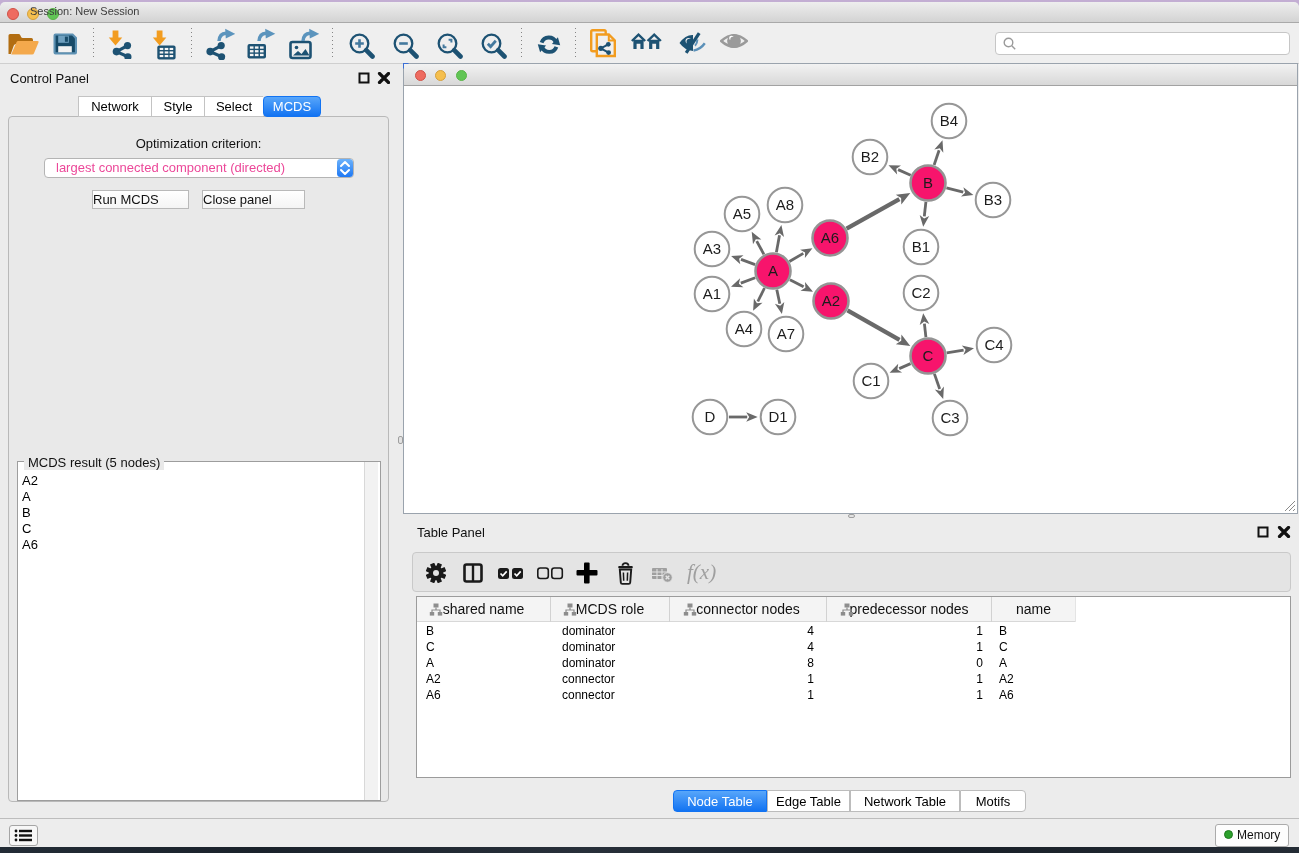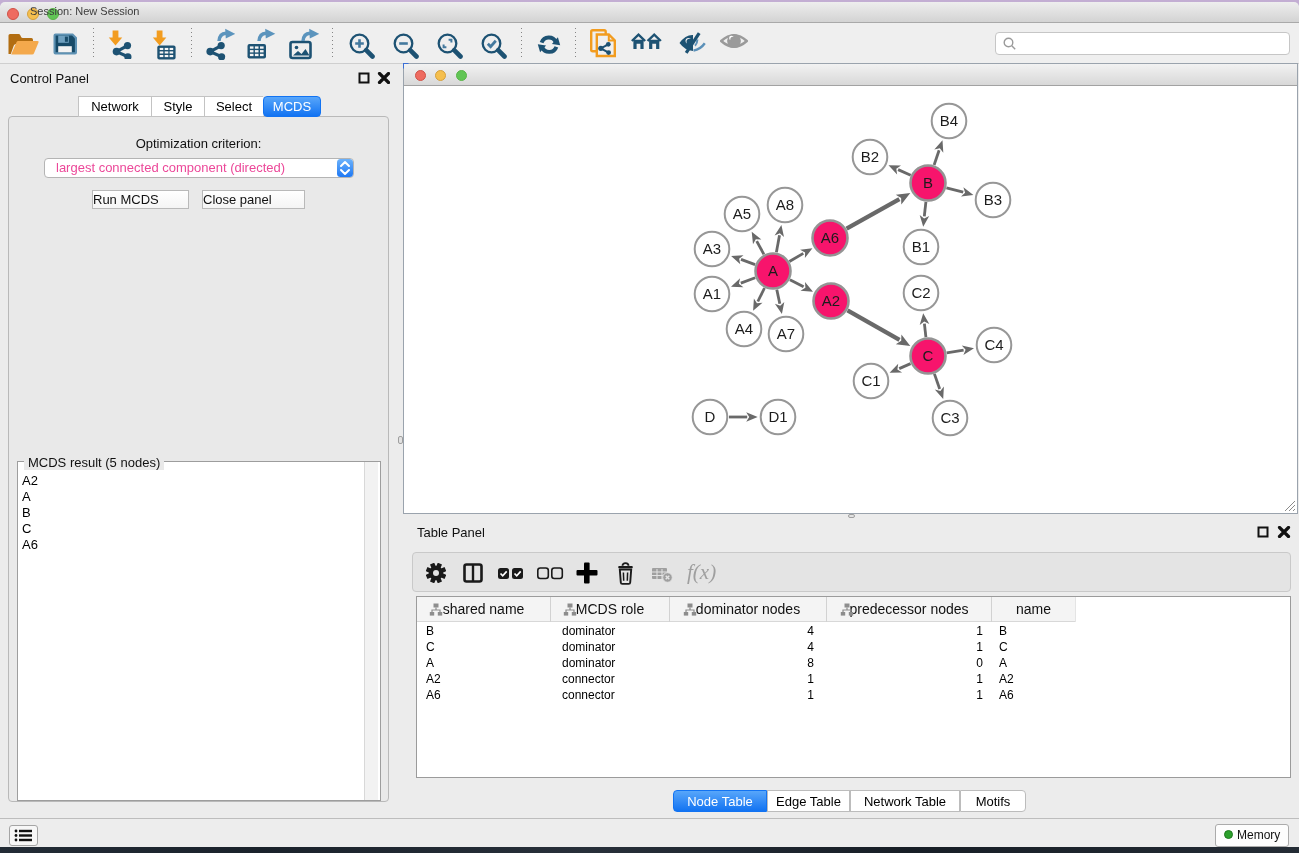--- a/index.html
+++ b/index.html
@@ -385,21 +385,21 @@
       <line x1="1" y1="11.5" x2="16" y2="11.5" stroke="#e4e4e4" stroke-width="1"></line>
       <circle cx="16.5" cy="13.5" r="4.8" fill="#9f9f9f" stroke="#e4e4e4" stroke-width="1"></circle>
       <path d="M14.7,11.7 l3.6,3.6 M18.3,11.7 l-3.6,3.6" stroke="#e4e4e4" stroke-width="1.4"></path>
     </svg>
     <div style="position:absolute;left:274px;top:7px;font-family:'Liberation Serif',serif;font-style:italic;font-size:21px;color:#9f9f9f;">f(x)</div>
   </div>
 <div class="abs" id="tbl">
   <div id="tblHead">
     <div class="hc" style="left:0;width:134px;">shared name</div>
     <div class="hc" style="left:134px;width:119px;">MCDS role</div>
-    <div class="hc" style="left:253px;width:157px;">dominator nodes</div>
+    <div class="hc" style="left:253px;width:157px;">connector nodes</div>
     <div class="hc" style="left:410px;width:165px;">predecessor nodes</div>
     <div class="hc" style="left:575px;width:84px;border-right:1px solid #e4e4e4;">name</div>
     <svg style="position:absolute;left:12px;top:6px" width="14" height="13" viewBox="0 0 14 13">
         <rect x="4.5" y="0.5" width="5" height="4" fill="#8d8d8d"></rect>
         <path d="M7,4.5 V7 M3,10 V7 H11 V10" stroke="#8d8d8d" stroke-width="1.2" fill="none"></path>
         <rect x="0.8" y="9" width="4.4" height="3.6" fill="#8d8d8d"></rect>
         <rect x="8.8" y="9" width="4.4" height="3.6" fill="#8d8d8d"></rect>
       </svg>
       <svg style="position:absolute;left:146px;top:6px" width="14" height="13" viewBox="0 0 14 13">
         <rect x="4.5" y="0.5" width="5" height="4" fill="#8d8d8d"></rect>

